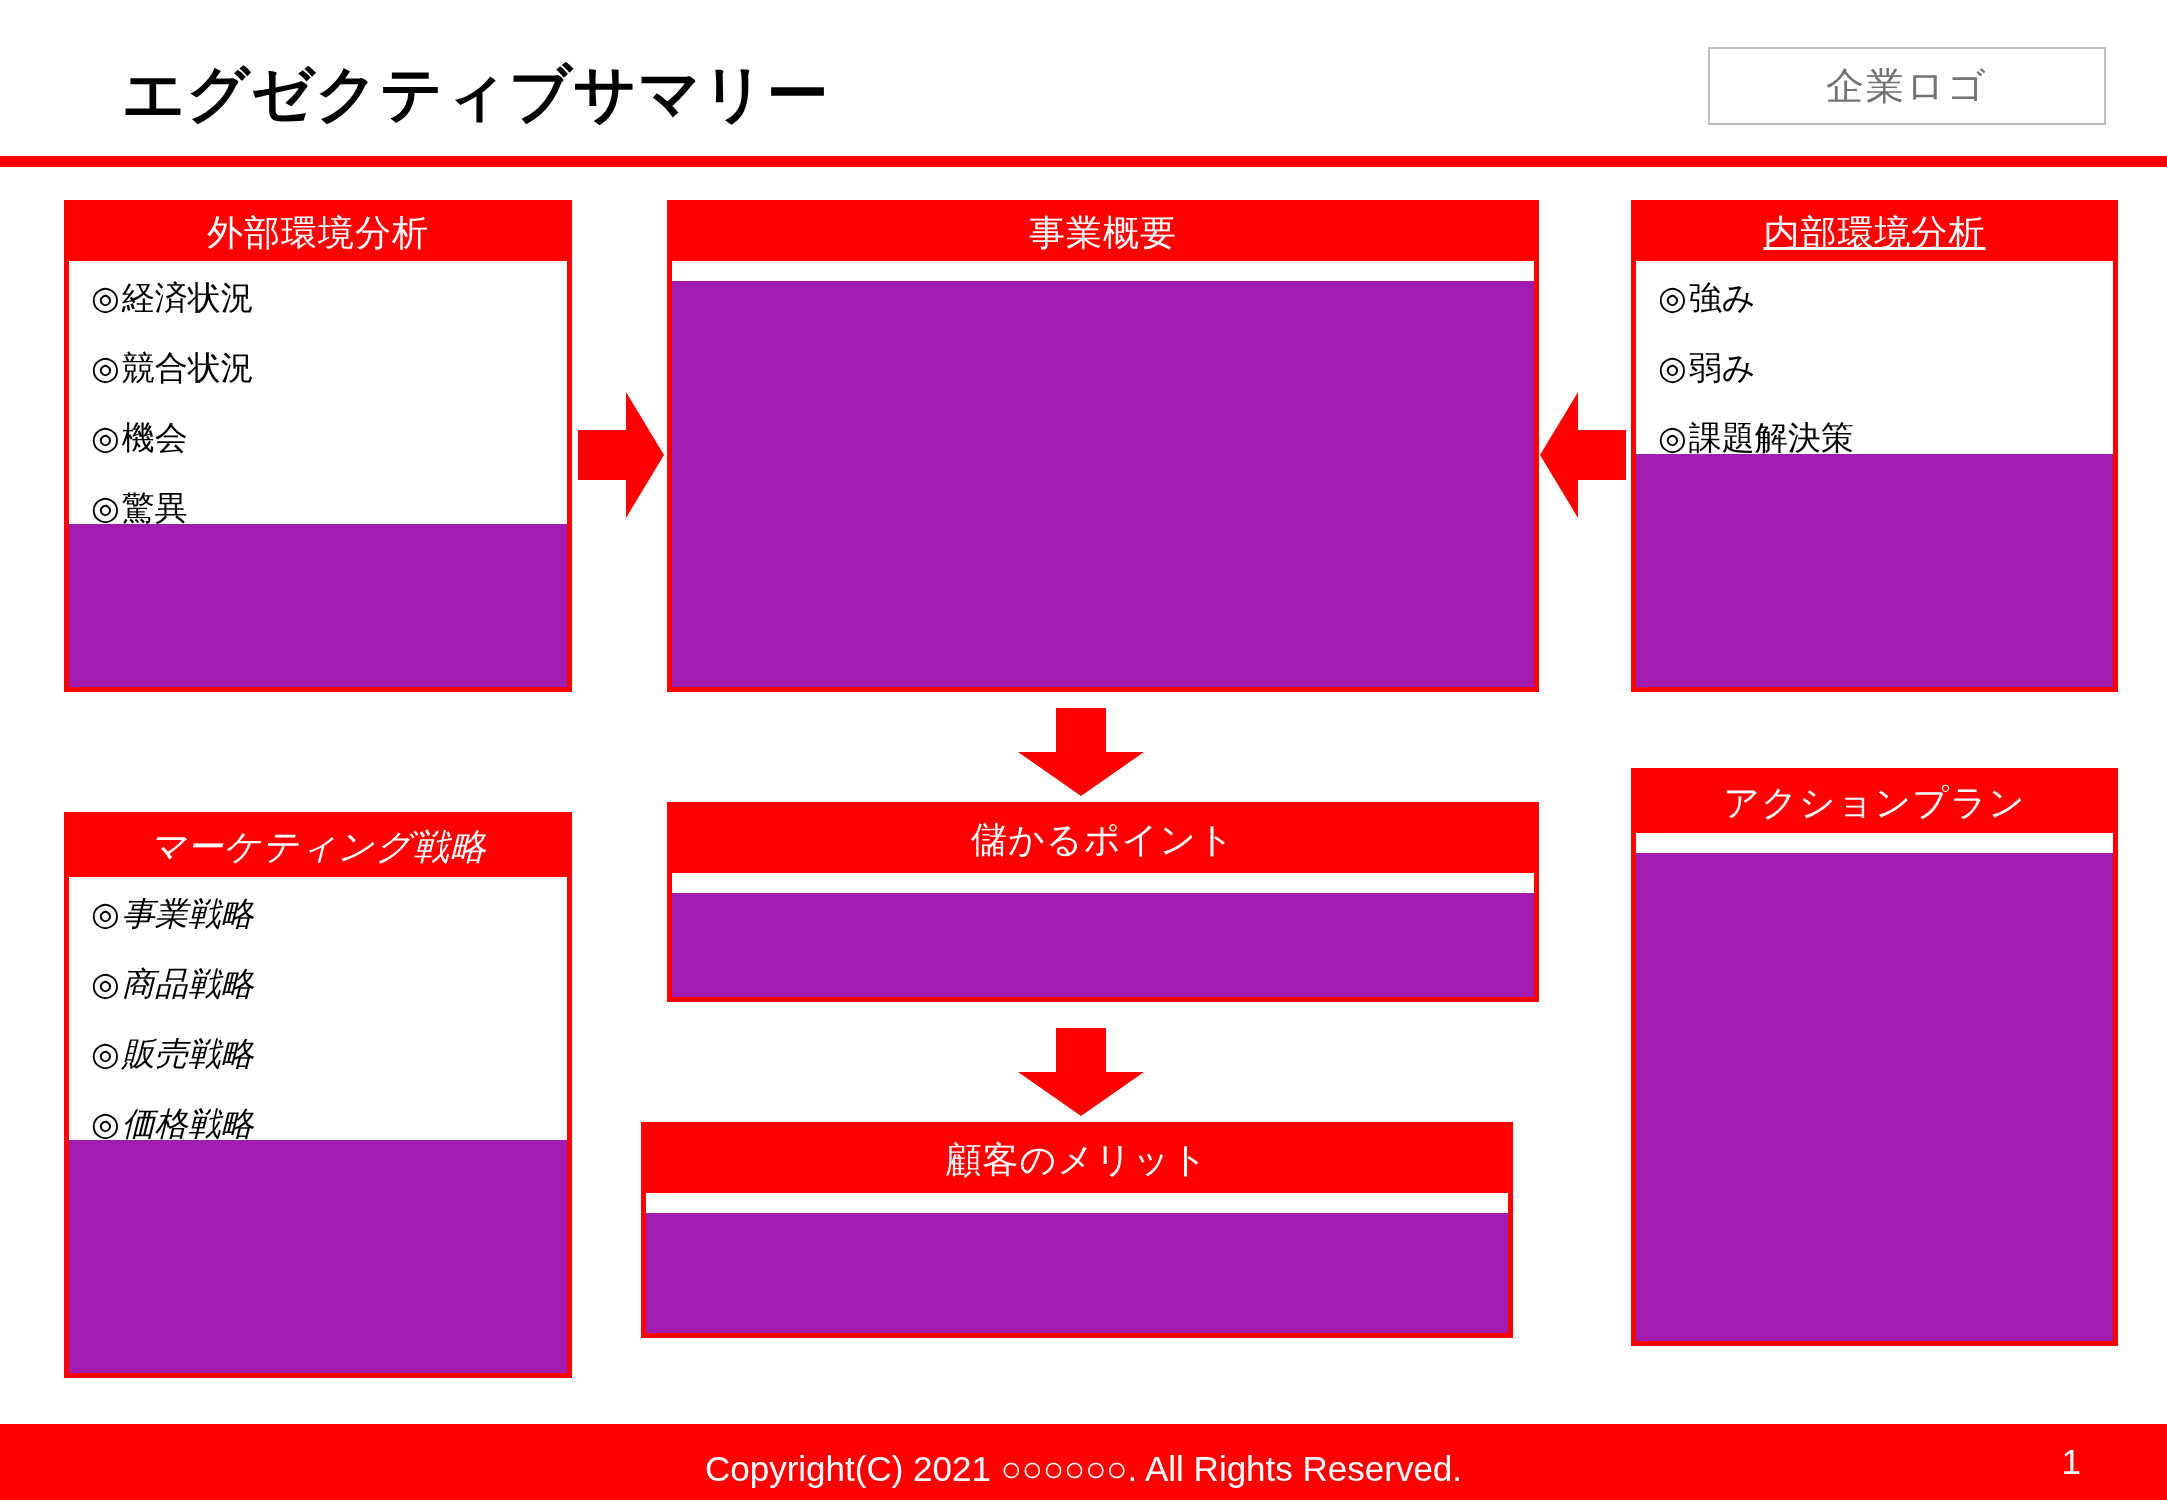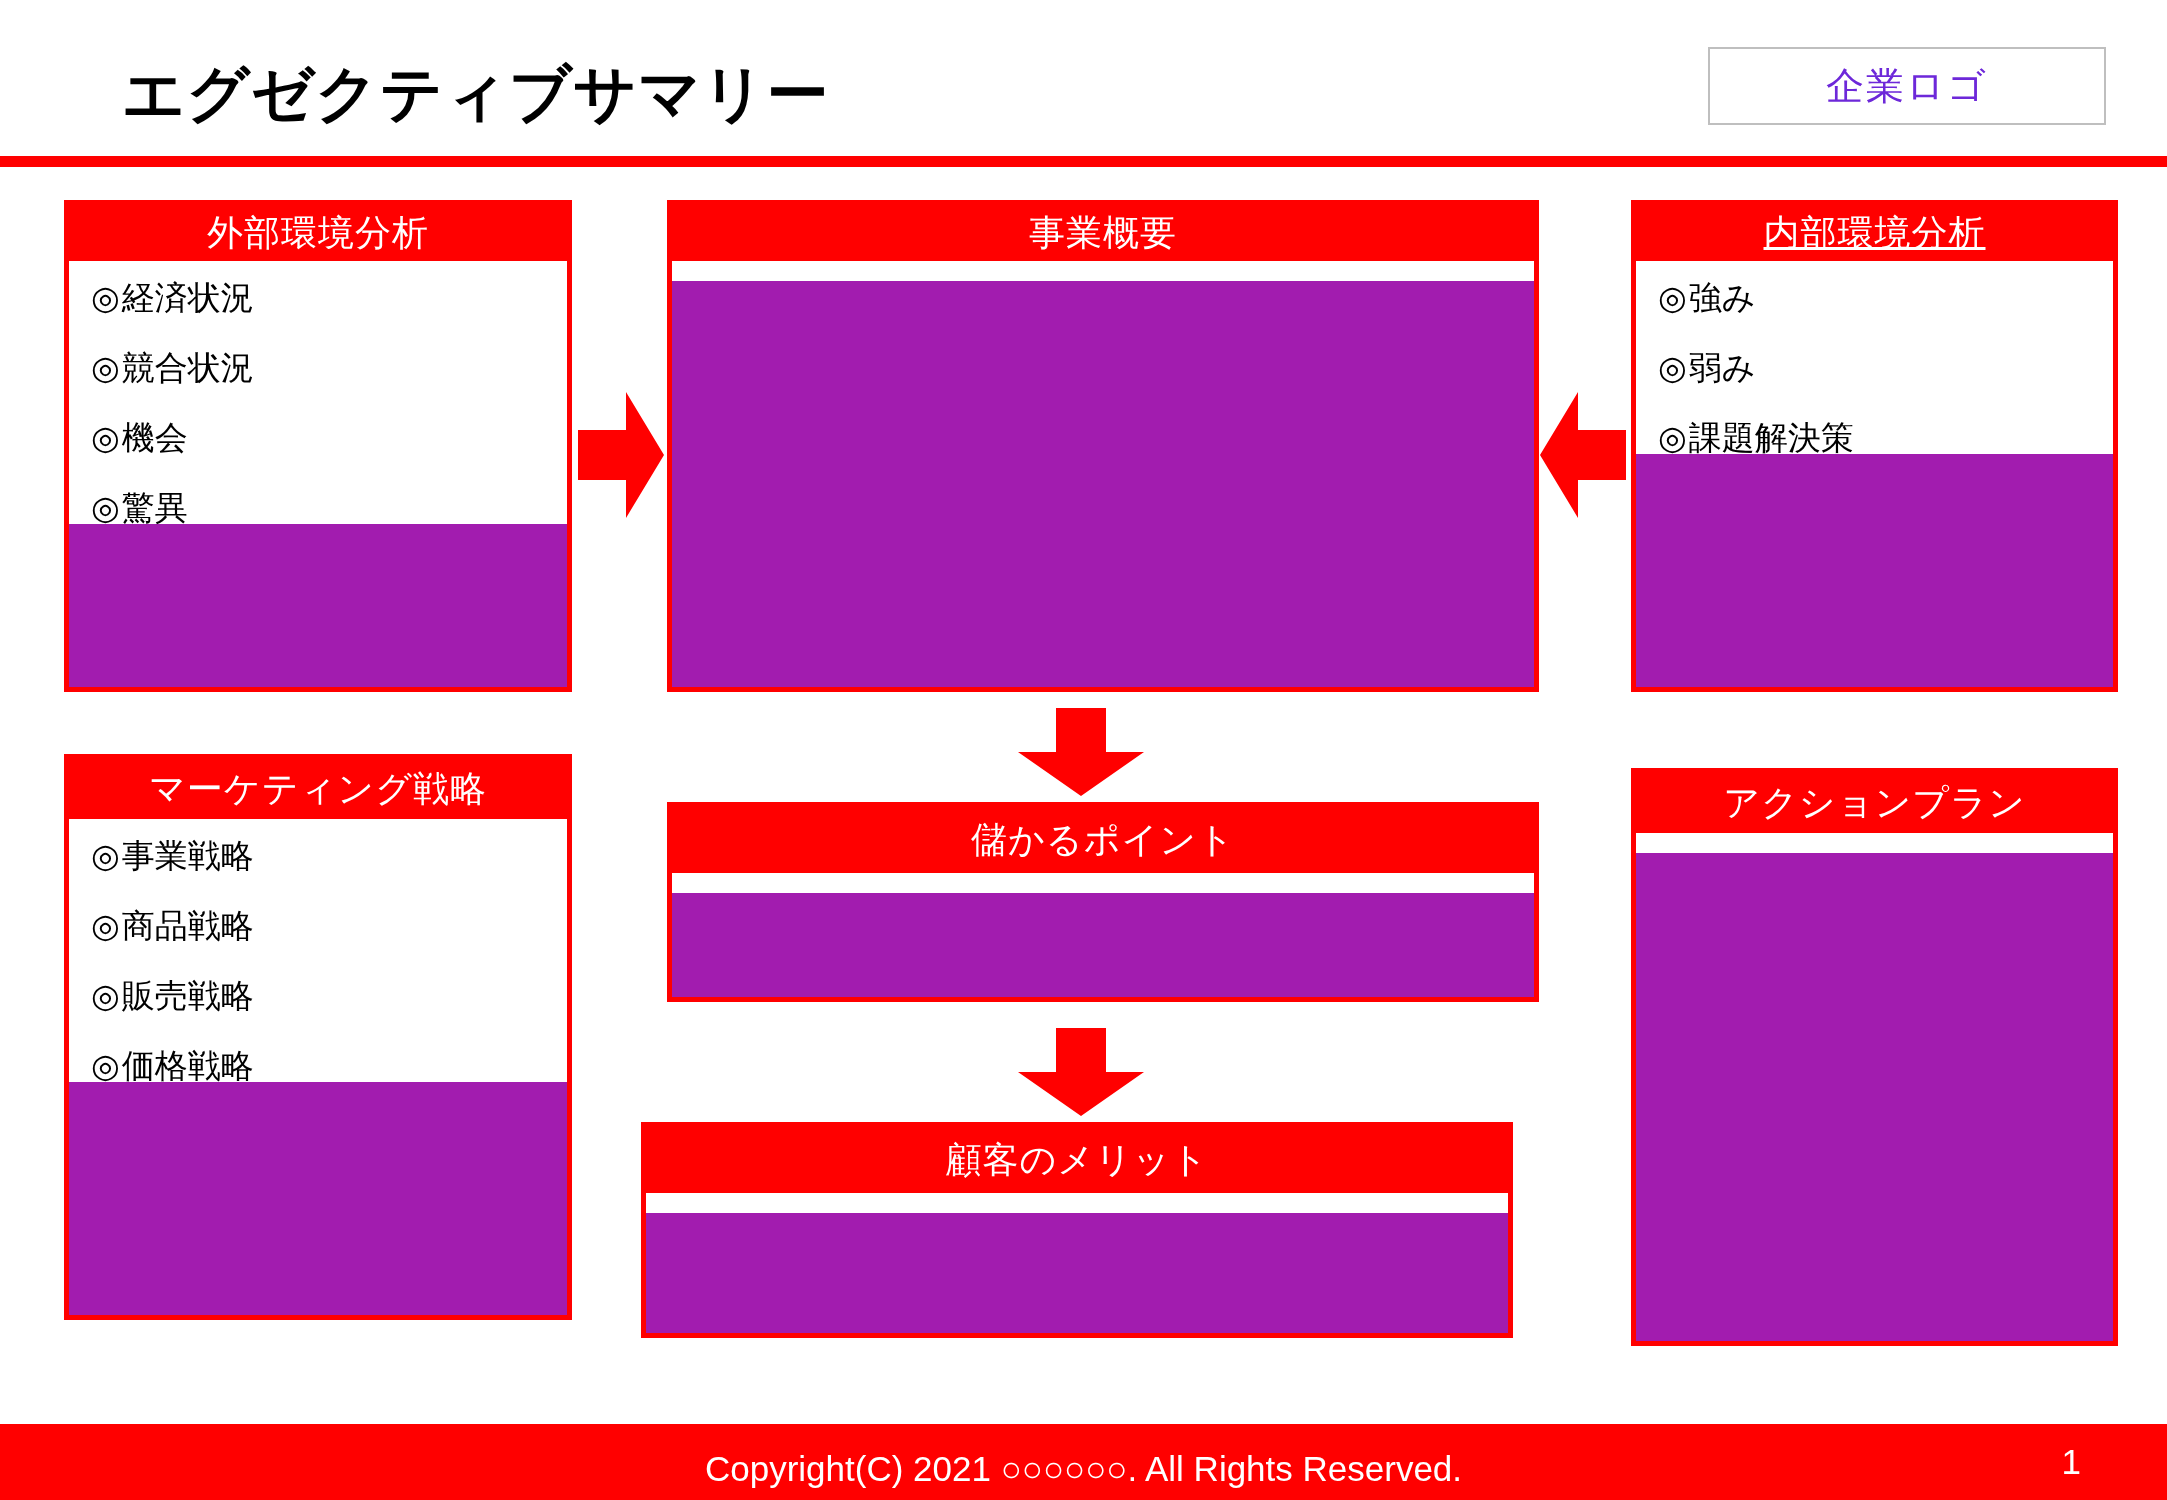--- a/index.html
+++ b/index.html
@@ -44,21 +44,21 @@
     width: 398px;
     height: 78px;
     border: 2px solid #bfbfbf;
     background: #ffffff;
     display: flex;
     align-items: center;
     justify-content: center;
   }
   #logo-box .logo-text {
     font-size: 38px;
-    color: #6d28d9;
+    color: #737373;
     letter-spacing: 2px;
     white-space: nowrap;
   }
   #header-rule {
     position: absolute;
     left: 0;
     top: 136px;
     width: 2167px;
     height: 11px;
     background: #FF0000;
@@ -96,21 +96,21 @@
   
   #panel-external   { left: 64px;  top: 200px;  width: 508px;  height: 492px; }
   #panel-external .panel-head { height: 56px; }
 
   #panel-business   { left: 667px; top: 200px; width: 872px; height: 492px; }
   #panel-business .panel-head { height: 56px; }
 
   #panel-internal   { left: 1631px; top: 200px; width: 487px; height: 492px; }
   #panel-internal .panel-head { height: 56px; text-decoration: underline; }
 
-  #panel-marketing  { left: 64px;  top: 754px; width: 508px;  height: 566px; }
+  #panel-marketing  { left: 64px;  top: 812px; width: 508px;  height: 566px; font-style: italic; }
   #panel-marketing .panel-head { height: 60px; }
 
   #panel-profit     { left: 667px; top: 802px; width: 872px; height: 200px; }
   #panel-profit .panel-head { height: 66px; }
 
   #panel-customer   { left: 641px; top: 1122px; width: 872px; height: 216px; }
   #panel-customer .panel-head { height: 66px; }
 
   #panel-action     { left: 1631px; top: 768px; width: 487px; height: 578px; }
   #panel-action .panel-head { height: 60px; }

